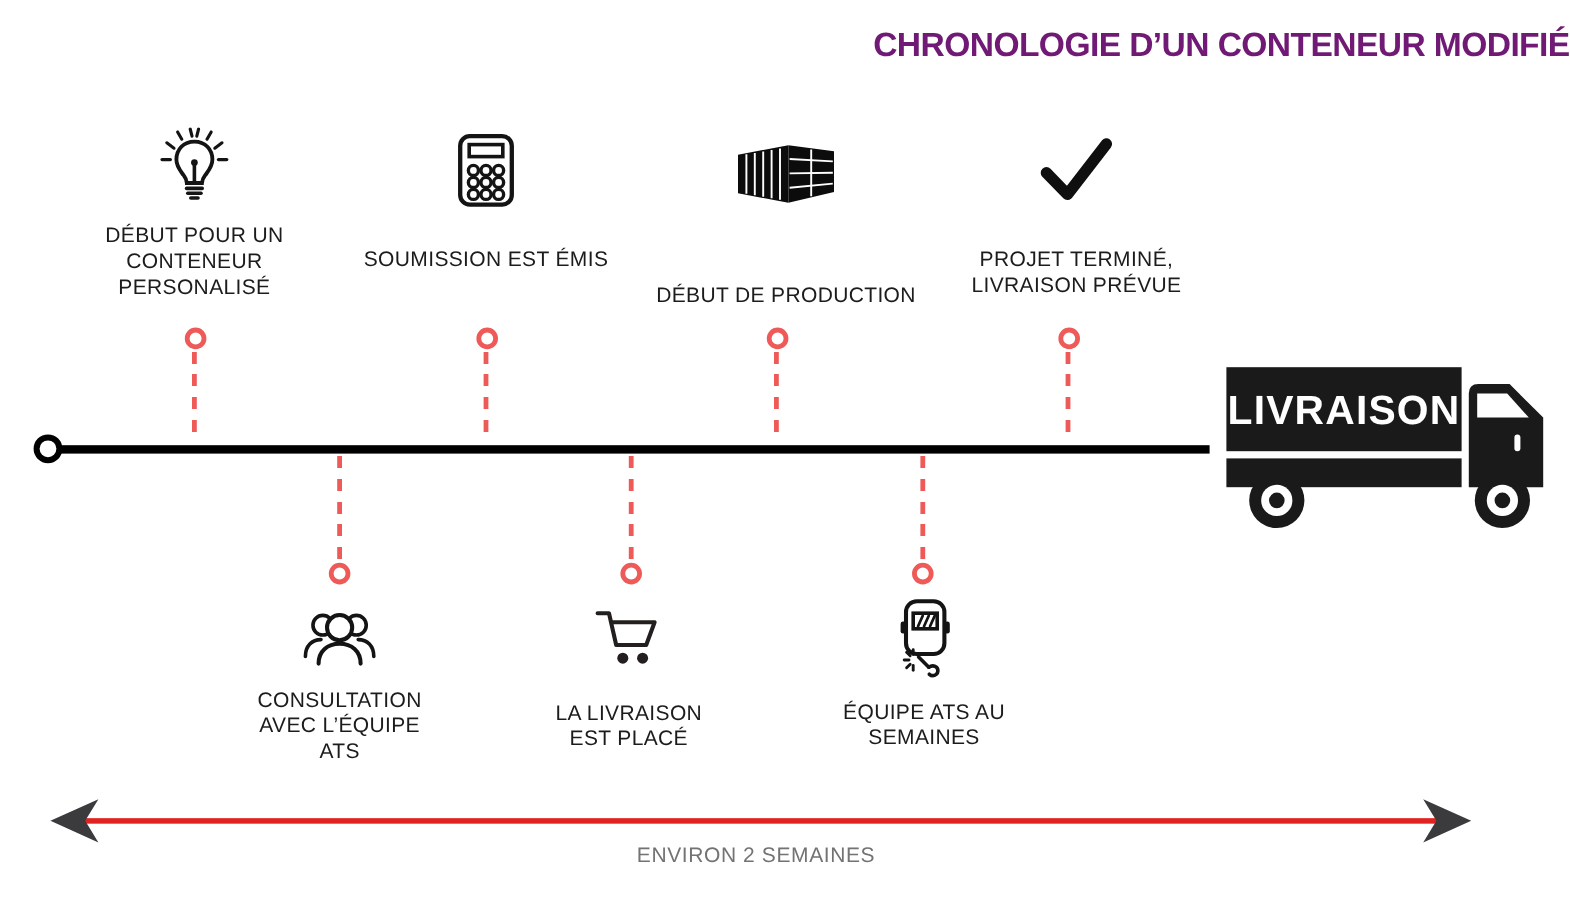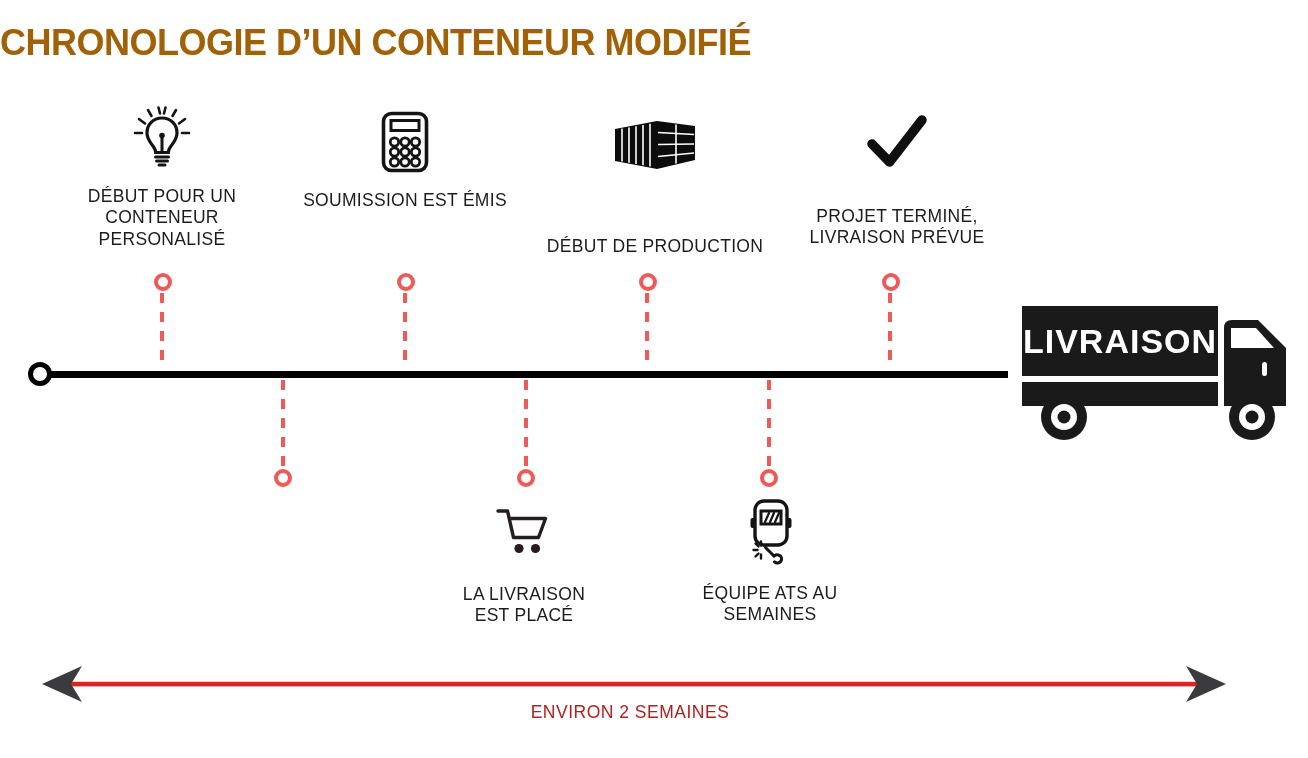--- a/index.html
+++ b/index.html
@@ -1,35 +1,35 @@
 <!DOCTYPE html>
 <html style="--marker: #ee5a58; --timeline-line: #000000; --duration-line: #e02320; --arrowhead: #3b3b3d;"><head>
 <meta charset="utf-8">
 <style>
   html,body{margin:0;padding:0;background:#fff;}
   .canvas{position:relative;width:1308px;height:758px;background:#fff;overflow:hidden;
           font-family:"Liberation Sans",sans-serif;color:#1c1c1c;}
-  .title{position:absolute;left:0;top:22px;width:1308px;text-align:left;
-         font-size:36px;font-weight:800;letter-spacing:-0.5px;color:#a16207;}
+  .title{position:absolute;left:0;top:22px;width:1308px;text-align:right;
+         font-size:28px;font-weight:800;letter-spacing:-0.5px;color:#701a75;}
   .milestone{position:absolute;display:flex;flex-direction:column;align-items:center;}
   .icon-slot{display:flex;align-items:center;justify-content:center;}
   .m-label{white-space:pre-line;text-align:center;font-size:17.5px;line-height:1.22;
            letter-spacing:.3px;color:#1c1c1c;}
   .tl-line{position:absolute;left:50px;top:371px;width:958px;height:7px;
            background:var(--timeline-line,#000);}
   .tl-ring{position:absolute;left:28px;top:362px;width:24px;height:24px;box-sizing:border-box;
            border:5.5px solid #000;border-radius:50%;background:#fff;}
   .marker{position:absolute;width:18px;height:18px;box-sizing:border-box;
           border:4px solid var(--marker,#ee5a58);border-radius:50%;background:#fff;}
   .dash-v{position:absolute;width:3.5px;
           background:repeating-linear-gradient(to bottom,var(--marker,#ee5a58) 0 10px,transparent 10px 19px);}
   .truck{position:absolute;left:1012px;top:298px;text-align:right;}
   .duration-arrow{position:absolute;left:30px;top:658px;}
   .duration-label{position:absolute;left:454px;top:702px;width:352px;text-align:center;
-                  font-size:17.5px;letter-spacing:.5px;color:#b91c1c;}
+                  font-size:17.5px;letter-spacing:.5px;color:#737373;}
   svg{display:block;}
 </style>
 </head>
 <body>
 
 <div class="canvas">
 
   <div class="title">CHRONOLOGIE D’UN CONTENEUR MODIFIÉ</div>
 
   <div class="milestone" style="left:52px;top:106px;width:220px">
@@ -73,21 +73,21 @@
             <circle cx="13.5" cy="41" r="4.2"></circle>
               <circle cx="24" cy="41" r="4.2"></circle>
               <circle cx="34.5" cy="41" r="4.2"></circle>
             <circle cx="13.5" cy="51" r="4.2"></circle>
               <circle cx="24" cy="51" r="4.2"></circle>
               <circle cx="34.5" cy="51" r="4.2"></circle>
           </g>
         </g>
       </svg>
     </div>
-    <div class="m-label" style="margin-top:16px">SOUMISSION EST ÉMIS</div>
+    <div class="m-label" style="margin-top:32px">SOUMISSION EST ÉMIS</div>
   </div>
 
   <div class="milestone" style="left:535px;top:112px;width:240px">
     <div class="icon-slot" style="height:60px">
       <svg width="84" height="62" viewBox="0 0 84 62">
         <polygon points="2,18 44,10 44,58 2,50" fill="#0c0c0c"></polygon>
         <polygon points="44,10 82,15 82,49 44,58" fill="#0c0c0c"></polygon>
         <g stroke="#fff" stroke-width="1.6">
           <line x1="9" y1="17.5" x2="9" y2="50.5"></line>
           <line x1="16" y1="16.5" x2="16" y2="51.7"></line>
@@ -107,20 +107,37 @@
   <div class="milestone" style="left:787px;top:110px;width:220px">
     <div class="icon-slot" style="height:64px">
       <svg width="64" height="58" viewBox="0 0 64 58">
         <path d="M7 31 L24.5 49 L57 7" fill="none" stroke="#0f0f0f" stroke-width="9.5" stroke-linecap="round" stroke-linejoin="round"></path>
       </svg>
     </div>
     <div class="m-label" style="margin-top:32px">PROJET TERMINÉ,
 LIVRAISON PRÉVUE</div>
   </div>
 
+  <div class="milestone" style="left:173px;top:500px;width:220px">
+    <div class="icon-slot" style="height:62px">
+      <svg width="66" height="58" viewBox="0 0 66 58">
+        <g stroke="#141414" fill="none" stroke-linecap="round">
+          <circle cx="19" cy="19" r="8.2" stroke-width="3"></circle>
+          <circle cx="47" cy="19" r="8.2" stroke-width="3"></circle>
+          <path d="M4.5 45 C4.5 36 10 31 17.5 31" stroke-width="3"></path>
+          <path d="M61.5 45 C61.5 36 56 31 48.5 31" stroke-width="3"></path>
+          <circle cx="33" cy="21" r="10.5" fill="#fff" stroke-width="3.4"></circle>
+          <path d="M15.5 51 C15.5 40.5 23 34.5 33 34.5 C43 34.5 50.5 40.5 50.5 51" fill="#fff" stroke-width="3.4"></path>
+        </g>
+      </svg>
+    </div>
+    <div class="m-label" style="margin-top:11px">CONSULTATION
+AVEC L’ÉQUIPE
+ATS</div>
+  </div>
 
   <div class="milestone" style="left:414px;top:500px;width:220px">
     <div class="icon-slot" style="height:60px">
       <svg width="60" height="56" viewBox="0 0 60 56">
         <path d="M4 9 H13.5 L19.5 35.5 H44.5 L51.5 16.5 H16" fill="none" stroke="#231f1e" stroke-width="3.4" stroke-linecap="round" stroke-linejoin="round"></path>
         <circle cx="25" cy="46.5" r="4.6" fill="#231f1e"></circle>
         <circle cx="41.5" cy="46.5" r="4.6" fill="#231f1e"></circle>
       </svg>
     </div>
     <div class="m-label" style="margin-top:24px">LA LIVRAISON

